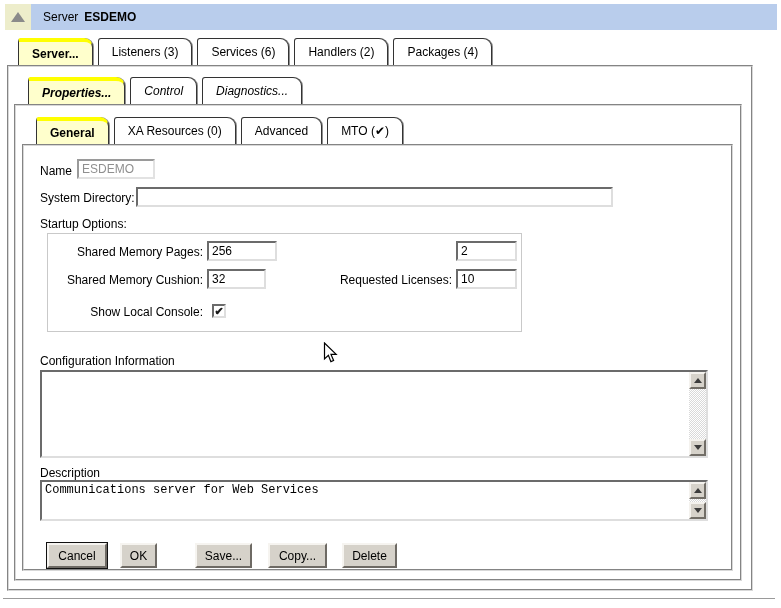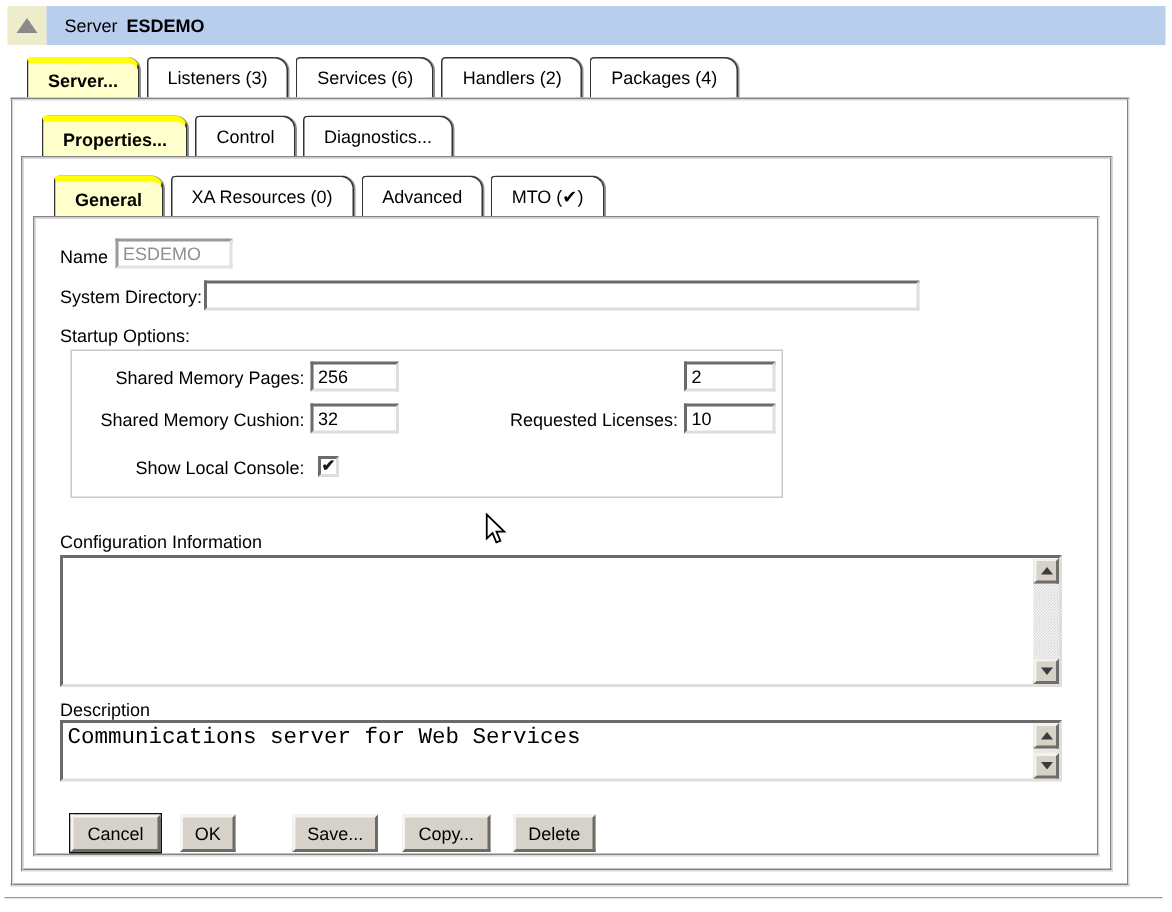--- a/index.html
+++ b/index.html
@@ -32,21 +32,21 @@
   .r{text-align:right;}
 
   
   .cbx{width:14px;height:14px;border:2px solid;border-color:#6b6b6b #dedede #dedede #6b6b6b;
        background:#fff;display:flex;align-items:center;justify-content:center;}
   .cbx span{font-size:11px;line-height:10px;font-weight:bold;color:#1a1a1a;}
 
   
   .textbox{background:#fff;border:2px solid;border-color:#6b6b6b #dedede #dedede #6b6b6b;}
   .tb-content{position:absolute;left:0;top:0;right:17px;bottom:0;padding:1px 3px;overflow:hidden;
-              font-family:"Liberation Mono","DejaVu Sans Mono",monospace;font-size:15px;white-space:pre;}
+              font-family:"Liberation Mono","DejaVu Sans Mono",monospace;font-size:12px;white-space:pre;}
   .sbar{position:absolute;top:0;right:0;bottom:0;width:17px;
         background-color:#d9d9d9;
         background-image:linear-gradient(45deg,#fff 25%,transparent 25%,transparent 75%,#fff 75%),
                          linear-gradient(45deg,#fff 25%,transparent 25%,transparent 75%,#fff 75%);
         background-size:2px 2px;background-position:0 0,1px 1px;}
   .sb-btn{position:absolute;left:0;width:17px;height:17px;background:#d6d2ca;border:2px solid;
           border-color:#f4f2ee #726e67 #726e67 #f4f2ee;display:flex;align-items:center;justify-content:center;box-sizing:border-box;}
   .sb-up{top:0}.sb-down{bottom:0}
   .arr-up{width:0;height:0;border-left:4px solid transparent;border-right:4px solid transparent;border-bottom:5px solid #3c3c3c;}
   .arr-down{width:0;height:0;border-left:4px solid transparent;border-right:4px solid transparent;border-top:5px solid #3c3c3c;}
@@ -76,21 +76,21 @@
 
   <div class="abs tabrow" style="left:18px;top:38px;height:27px;">
     <div class="tab active">Server...</div>
     <div class="tab">Listeners (3)</div>
     <div class="tab">Services (6)</div>
     <div class="tab">Handlers (2)</div>
     <div class="tab">Packages (4)</div>
   </div>
   <div class="abs panel" style="left:7px;top:65px;width:746px;height:526px;"></div>
 
-  <div class="abs tabrow" style="left:28px;top:77px;height:27px;">
+  <div class="abs tabrow" style="left:28px;top:77px;height:27px;font-style:italic;">
     <div class="tab active">Properties...</div>
     <div class="tab">Control</div>
     <div class="tab">Diagnostics...</div>
   </div>
   <div class="abs panel" style="left:14px;top:104px;width:728px;height:477px;z-index:2;"></div>
 
   <div class="abs tabrow" style="left:36px;top:117px;height:27px;">
     <div class="tab active">General</div>
     <div class="tab">XA Resources (0)</div>
     <div class="tab">Advanced</div>
@@ -103,21 +103,21 @@
     <span class="abs lbl" style="left:40px;top:164px;pointer-events:auto;">Name</span>
     <input class="abs field" style="left: 77px; top: 159px; width: 78px; height: 20px; pointer-events: auto;" disabled="" value="ESDEMO">
 
     <span class="abs lbl" style="left:40px;top:191px;pointer-events:auto;">System Directory:</span>
     <input class="abs field" style="left: 136px; top: 187px; width: 477px; height: 20px; pointer-events: auto;" value="">
 
     <span class="abs lbl" style="left:40px;top:217px;pointer-events:auto;">Startup Options:</span>
     <div class="abs groupbox" style="left:47px;top:233px;width:475px;height:99px;pointer-events:auto;"></div>
 
     <span class="abs lbl r" style="left:47px;top:245px;width:156px;pointer-events:auto;">Shared Memory Pages:</span>
-    <input class="abs field" style="left: 207px; top: 241px; width: 59px; height: 20px; pointer-events: auto;" value="256">
+    <input class="abs field" style="left: 207px; top: 241px; width: 70px; height: 20px; pointer-events: auto;" value="256">
 
     <input class="abs field" style="left: 456px; top: 241px; width: 61px; height: 20px; pointer-events: auto;" value="2">
 
     <span class="abs lbl r" style="left:40px;top:273px;width:163px;pointer-events:auto;">Shared Memory Cushion:</span>
     <input class="abs field" style="left: 207px; top: 269px; width: 59px; height: 20px; pointer-events: auto;" value="32">
 
     <span class="abs lbl r" style="left:280px;top:273px;width:172px;pointer-events:auto;">Requested Licenses:</span>
     <input class="abs field" style="left: 456px; top: 269px; width: 61px; height: 20px; pointer-events: auto;" value="10">
 
     <span class="abs lbl r" style="left:40px;top:305px;width:163px;pointer-events:auto;">Show Local Console:</span>

